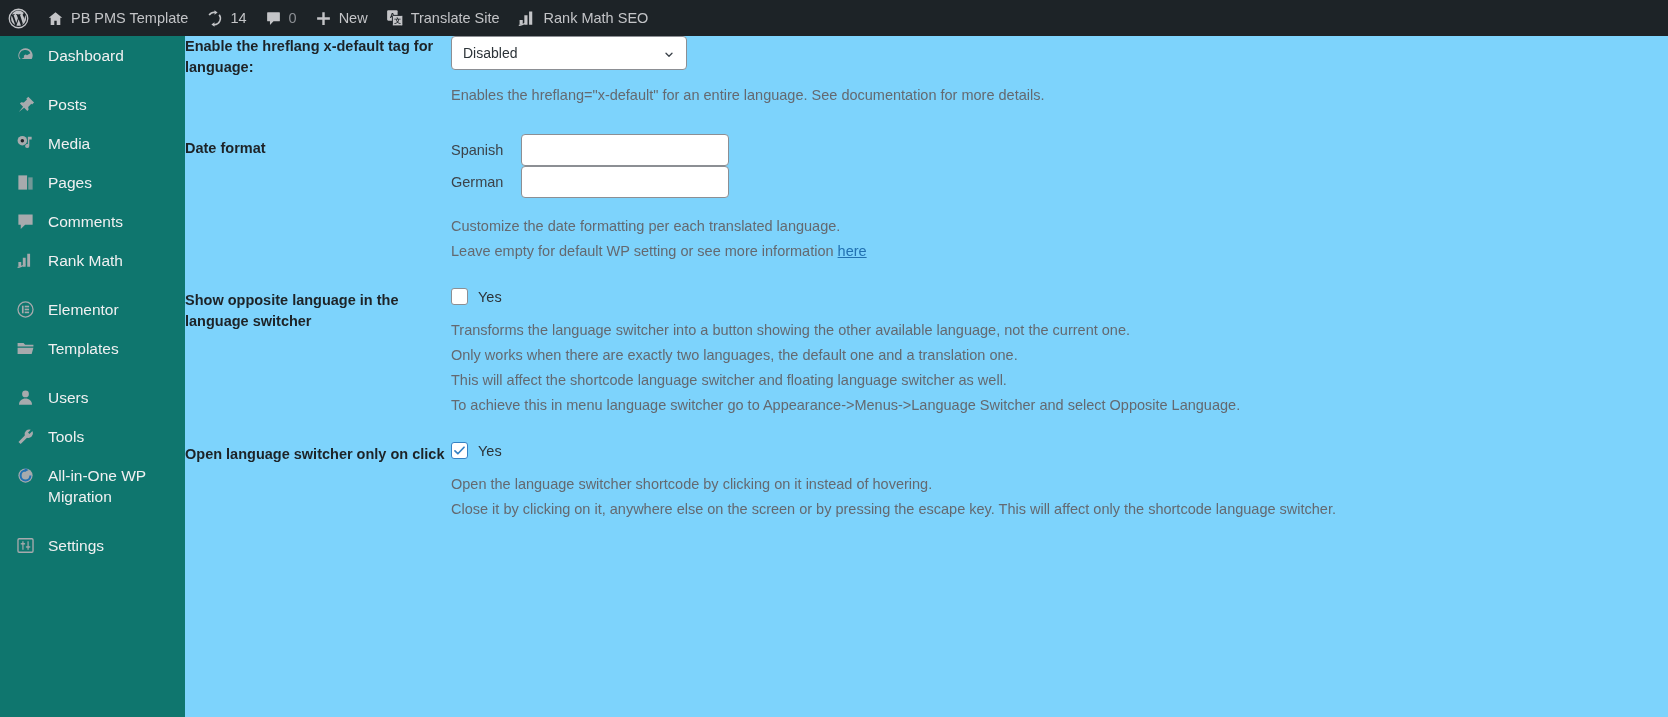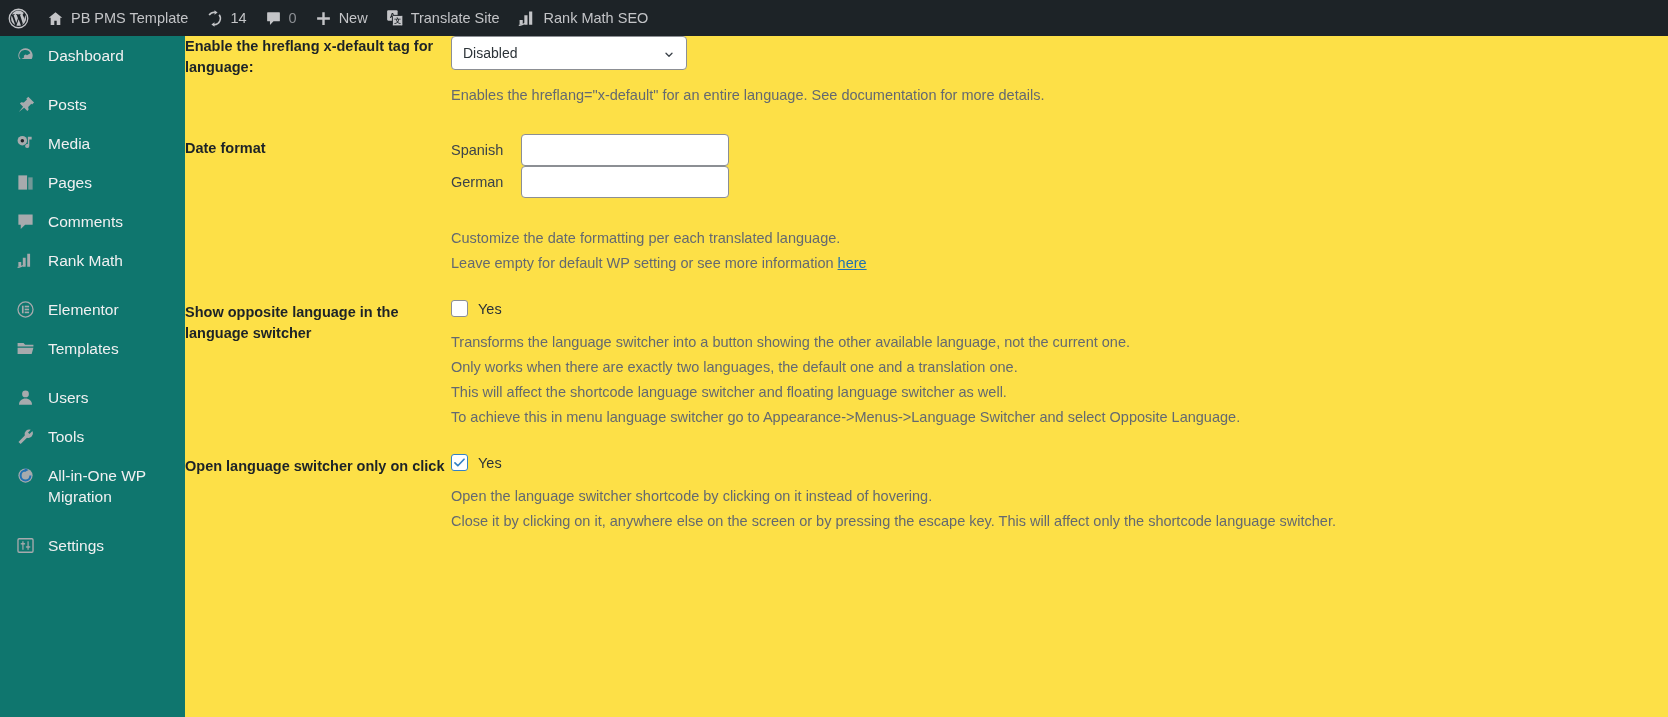--- a/index.html
+++ b/index.html
@@ -59,21 +59,21 @@
     border-radius: 10px;
     background: #d63638; color: #fff;
     font-size: 12px; font-weight: 600;
     vertical-align: middle;
   }
 
   
   #content {
     position: absolute; top: 36px; left: 185px;
     width: 1483px; height: 681px;
-    background: #fde047;
+    background: #7dd3fc;
     overflow: hidden;
   }
   .form-table { width: 100%; border-collapse: collapse; }
   .form-table td { vertical-align: top; padding: 0; }
   .row-label {
     width: 266px;
     padding: 22px 10px 22px 25px;
     font-size: 14.5px;
     font-weight: bold;
     color: #1d2327;
@@ -370,21 +370,21 @@
         <td class="row-label" style="padding-top:30px">Date format</td>
         <td class="row-field" style="padding-top:26px">
           <div class="sub-row">
             <span class="sub-label">Spanish</span>
             <input class="wp-text" type="text" value="" style="">
           </div>
           <div class="sub-row" style="">
             <span class="sub-label">German</span>
             <input class="wp-text" type="text" value="" style="">
           </div>
-          <p class="desc" style="margin-top:28px">Customize the date formatting per each translated language.</p>
+          <p class="desc" style="margin-top:16px">Customize the date formatting per each translated language.</p>
           <p class="desc"><span>Leave empty for default WP setting or see more information </span><a href="#">here</a></p>
         </td>
       </tr>
 
       <tr>
         <td class="row-label" style="padding-top:26px">Show opposite language in the language switcher</td>
         <td class="row-field" style="padding-top:24px">
           <div class="cb-line">
             <span class="cb">
               

